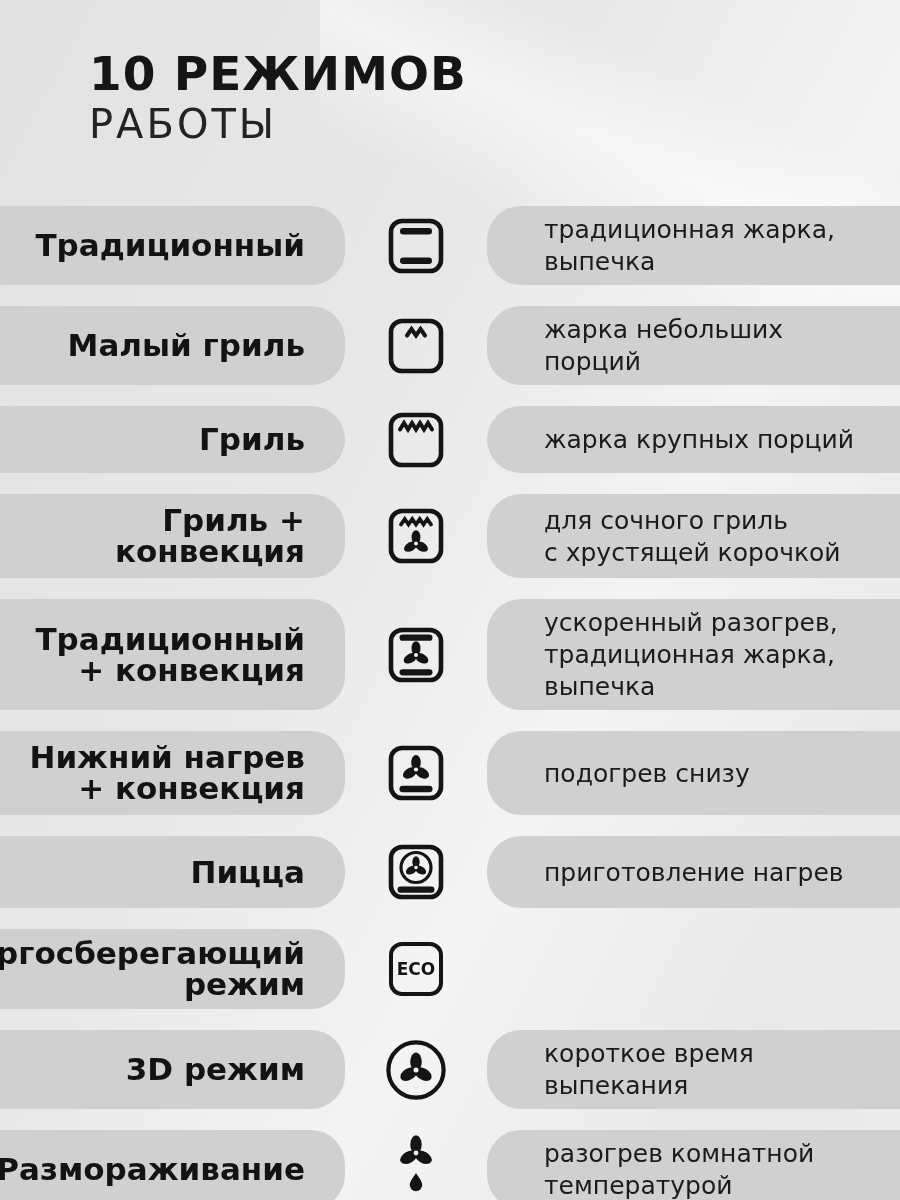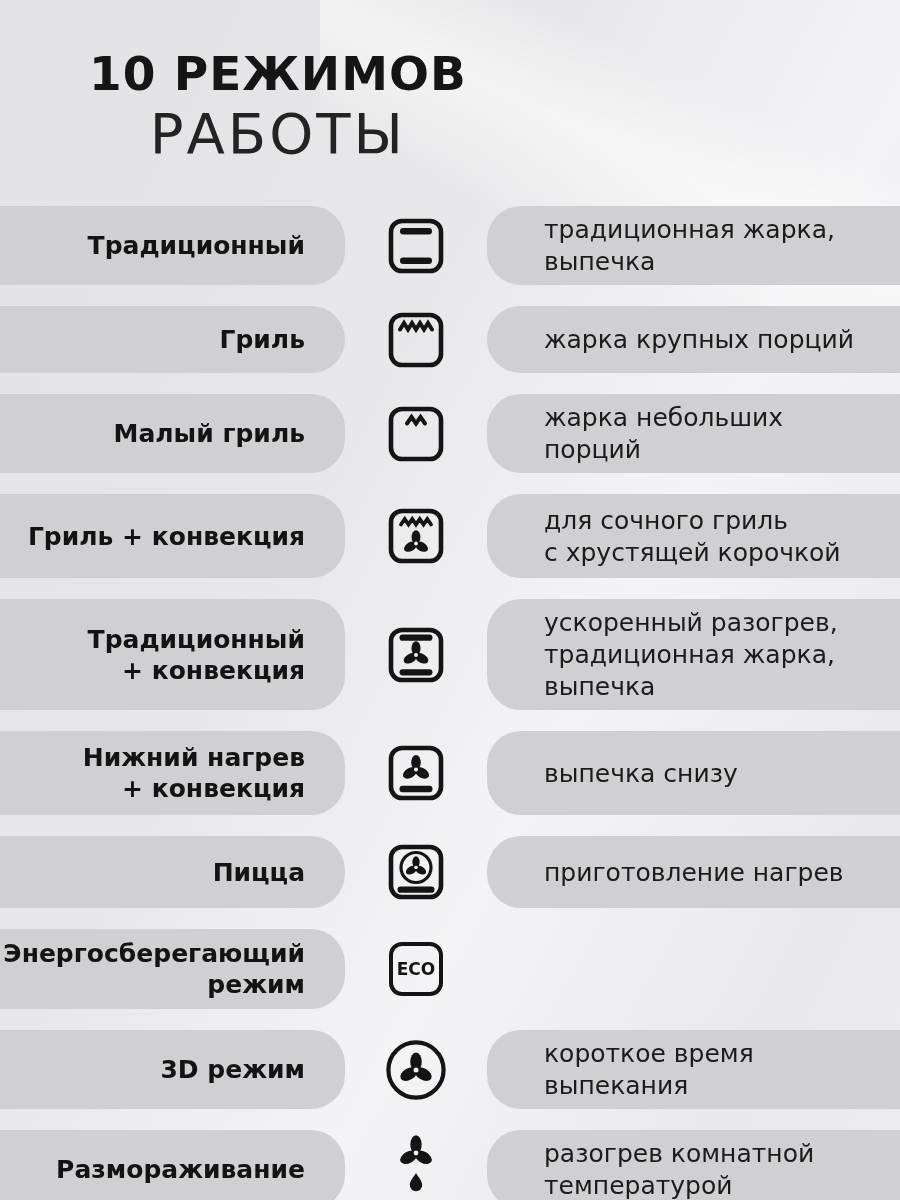--- a/index.html
+++ b/index.html
@@ -12,38 +12,38 @@
     color:#161616;
   }
   .page::before{
     content:"";
     position:absolute;right:-120px;top:-180px;width:700px;height:700px;
     background:linear-gradient(205deg,rgba(255,255,255,0) 40%,rgba(255,255,255,.55) 50%,rgba(255,255,255,0) 62%);
     pointer-events:none;
   }
   .header{position:absolute;left:80px;top:46px;line-height:1.18;margin-left:9px;}
   .title-line1{font-size:47px;font-weight:800;letter-spacing:1px;color:#151515;}
-  .title-line2{font-size:56px;font-weight:400;letter-spacing:3px;color:#232323;text-align:center;}
+  .title-line2{font-size:40px;font-weight:400;letter-spacing:3px;color:#232323;}
   .rows{position:absolute;left:0;right:0;top:206px;display:flex;flex-direction:column;gap:21px;}
   .row{display:flex;align-items:stretch;}
   .pill{background:#d0d0d2;display:flex;align-items:center;}
   .pill-left{
     width:345px;box-sizing:border-box;
     border-radius:0 34px 34px 0;
     justify-content:flex-end;
     padding:8px 40px 8px 22px;
   }
   .pill-right{
     flex:1;box-sizing:border-box;
     border-radius:34px 0 0 34px;
     justify-content:flex-start;
     padding:8px 20px 7px 57px;
   }
   .mode-name{
-    font-size:25px;font-weight:700;text-align:right;
+    font-size:31px;font-weight:700;text-align:right;
     line-height:31px;white-space:pre-line;color:#131313;
   }
   .mode-desc{
     font-size:25px;font-weight:400;text-align:left;
     line-height:32px;white-space:pre-line;color:#1b1b1b;
   }
   .icon-cell{
     width:142px;flex:0 0 142px;
     display:flex;align-items:center;justify-content:center;
   }
@@ -77,47 +77,47 @@
           <rect x="12" y="10" width="32" height="6.4" rx="3.2" fill="#141414"></rect>
           <rect x="12" y="39.6" width="32" height="6.4" rx="3.2" fill="#141414"></rect>
         </svg>
       </div>
       <div class="pill pill-right">
         <span class="mode-desc">традиционная жарка,
 выпечка</span>
       </div>
     </div>
 
+    <div class="row" style="min-height:64px">
+      <div class="pill pill-left">
+        <span class="mode-name">Малый гриль</span>
+      </div>
+      <div class="icon-cell">
+        <svg width="56" height="56" viewBox="0 0 56 56">
+          <rect x="3" y="3" width="50" height="50" rx="11" fill="none" stroke="#141414" stroke-width="4.6"></rect>
+          <polyline points="19,17.5 23.5,11 28,17.5 32.5,11 37,17.5" fill="none" stroke="#141414" stroke-width="4" stroke-linecap="round"></polyline>
+        </svg>
+      </div>
+      <div class="pill pill-right">
+        <span class="mode-desc">жарка небольших порций</span>
+      </div>
+    </div>
+
     <div class="row" style="min-height:67px">
       <div class="pill pill-left">
         <span class="mode-name">Гриль</span>
       </div>
       <div class="icon-cell">
         <svg width="56" height="56" viewBox="0 0 56 56">
           <rect x="3" y="3" width="50" height="50" rx="11" fill="none" stroke="#141414" stroke-width="4.6"></rect>
           <polyline points="12,17.5 16,11 20,17.5 24,11 28,17.5 32,11 36,17.5 40,11 44,17.5" fill="none" stroke="#141414" stroke-width="4" stroke-linecap="round"></polyline>
         </svg>
       </div>
       <div class="pill pill-right">
         <span class="mode-desc">жарка крупных порций</span>
-      </div>
-    </div>
-
-    <div class="row" style="min-height:64px">
-      <div class="pill pill-left">
-        <span class="mode-name">Малый гриль</span>
-      </div>
-      <div class="icon-cell">
-        <svg width="56" height="56" viewBox="0 0 56 56">
-          <rect x="3" y="3" width="50" height="50" rx="11" fill="none" stroke="#141414" stroke-width="4.6"></rect>
-          <polyline points="19,17.5 23.5,11 28,17.5 32.5,11 37,17.5" fill="none" stroke="#141414" stroke-width="4" stroke-linecap="round"></polyline>
-        </svg>
-      </div>
-      <div class="pill pill-right">
-        <span class="mode-desc">жарка небольших порций</span>
       </div>
     </div>
 
     <div class="row" style="min-height:84px">
       <div class="pill pill-left">
         <span class="mode-name">Гриль + конвекция</span>
       </div>
       <div class="icon-cell">
         <svg width="56" height="56" viewBox="0 0 56 56">
           <rect x="3" y="3" width="50" height="50" rx="11" fill="none" stroke="#141414" stroke-width="4.6"></rect>
@@ -172,21 +172,21 @@
           <rect x="11.5" y="40.8" width="33" height="6.4" rx="3.2" fill="#141414"></rect>
           <g transform="translate(28 24.5)" fill="#141414">
             <ellipse cx="0" cy="-7" rx="4.8" ry="7.6"></ellipse>
             <ellipse cx="0" cy="-7" rx="4.8" ry="7.6" transform="rotate(120)"></ellipse>
             <ellipse cx="0" cy="-7" rx="4.8" ry="7.6" transform="rotate(240)"></ellipse>
             <circle r="2.1" fill="#efefef"></circle>
           </g>
         </svg>
       </div>
       <div class="pill pill-right">
-        <span class="mode-desc">выпечка снизу</span>
+        <span class="mode-desc">подогрев снизу</span>
       </div>
     </div>
 
     <div class="row" style="min-height:72px">
       <div class="pill pill-left">
         <span class="mode-name">Пицца</span>
       </div>
       <div class="icon-cell">
         <svg width="56" height="56" viewBox="0 0 56 56">
           <rect x="3" y="3" width="50" height="50" rx="11" fill="none" stroke="#141414" stroke-width="4.6"></rect>

